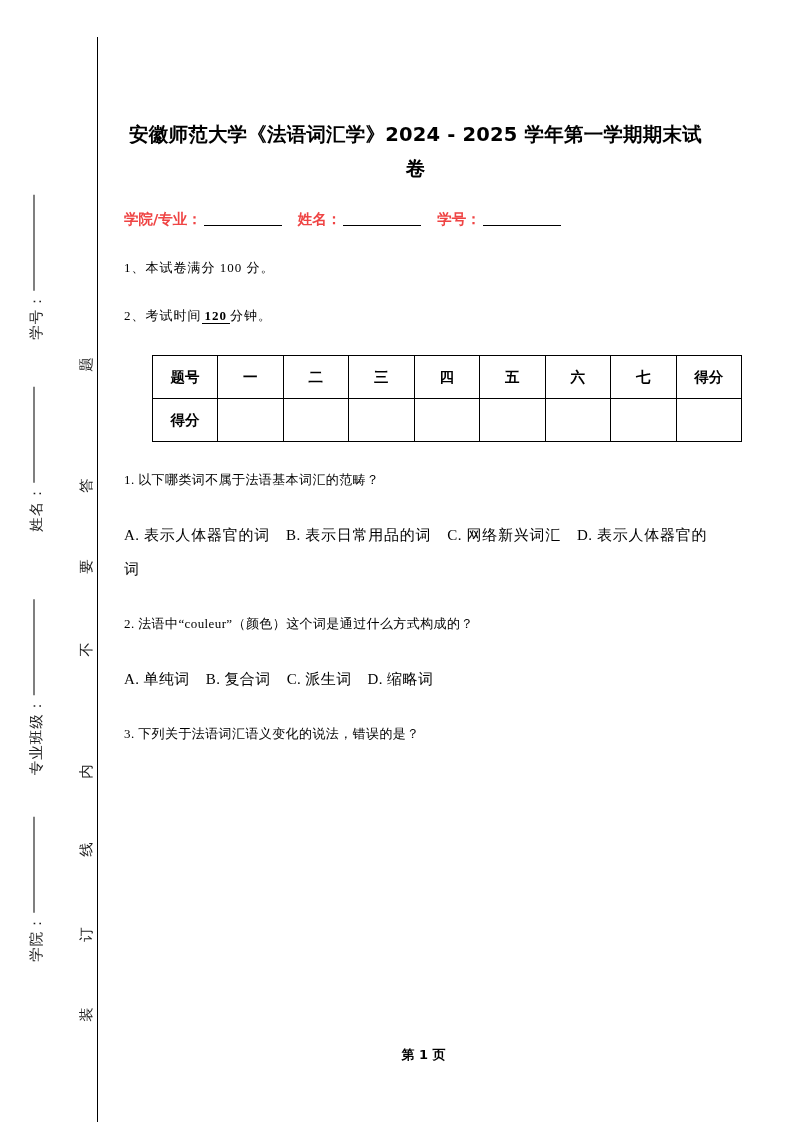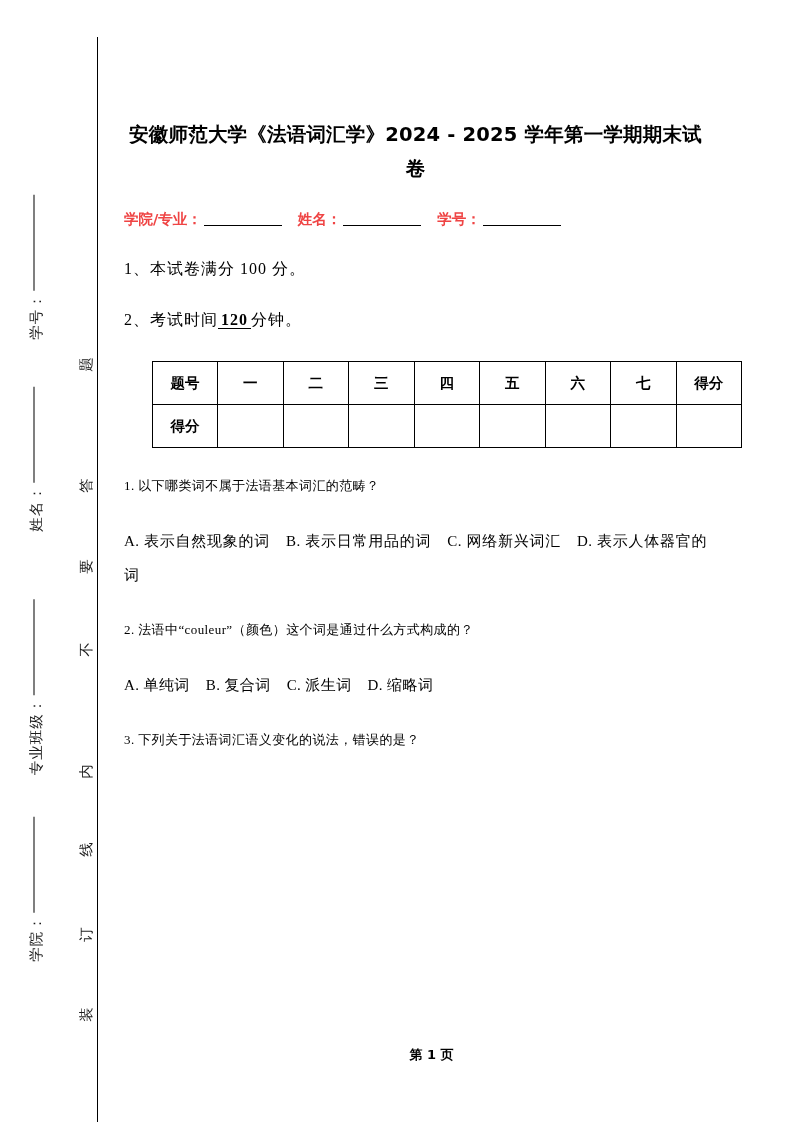--- a/index.html
+++ b/index.html
@@ -114,21 +114,21 @@
   }
   .info-line .seg { margin-right: 10px; }
 
   .notice-head {
     margin-top: 26px;
     font-size: 15px;
     letter-spacing: 1px;
   }
   .notice-item {
     margin-top: 30px;
-    font-size: 16px;
+    font-size: 13px;
     letter-spacing: 1px;
   }
   .uline { border-bottom: 1.2px solid #000; padding: 0 3px; font-weight: bold; }
 
   
   .score-table-wrap { margin-top: 30px; }
   table.score-table {
     border-collapse: collapse;
     table-layout: fixed;
     width: 590px;
@@ -169,21 +169,21 @@
     font-size: 15px;
     line-height: 34px;
     text-align: justify;
     text-justify: inter-ideograph;
     letter-spacing: 0.4px;
   }
   .options .opt { margin-right: 16px; }
 
   .page-footer {
     position: absolute;
-    left: 16px;
+    left: 8px;
     top: 1046px;
     width: 583px;
     text-align: center;
     font-family: "DejaVu Sans", "Liberation Sans", sans-serif;
     font-size: 13px;
     font-weight: bold;
     color: #000;
   }
 </style>
 </head>
@@ -262,21 +262,21 @@
       </tbody>
     </table>
   </div>
 
 
   <div class="question">
     <span>1.</span>
     <span>以下哪类词不属于法语基本词汇的范畴？</span>
   </div>
   <div class="options">
-    <span class="opt">A. 表示自然现象的词</span><span class="opt">B. 表示日常用品的词</span><span class="opt">C. 网络新兴词汇</span><span class="opt">D. 表示人体器官的词</span>
+    <span class="opt">A. 表示人体器官的词</span><span class="opt">B. 表示日常用品的词</span><span class="opt">C. 网络新兴词汇</span><span class="opt">D. 表示人体器官的词</span>
   </div>
 
   <div class="question">
     <span>2.</span>
     <span>法语中“couleur”（颜色）这个词是通过什么方式构成的？</span>
   </div>
   <div class="options">
     <span class="opt">A. 单纯词</span><span class="opt">B. 复合词</span><span class="opt">C. 派生词</span><span class="opt">D. 缩略词</span>
   </div>
 

